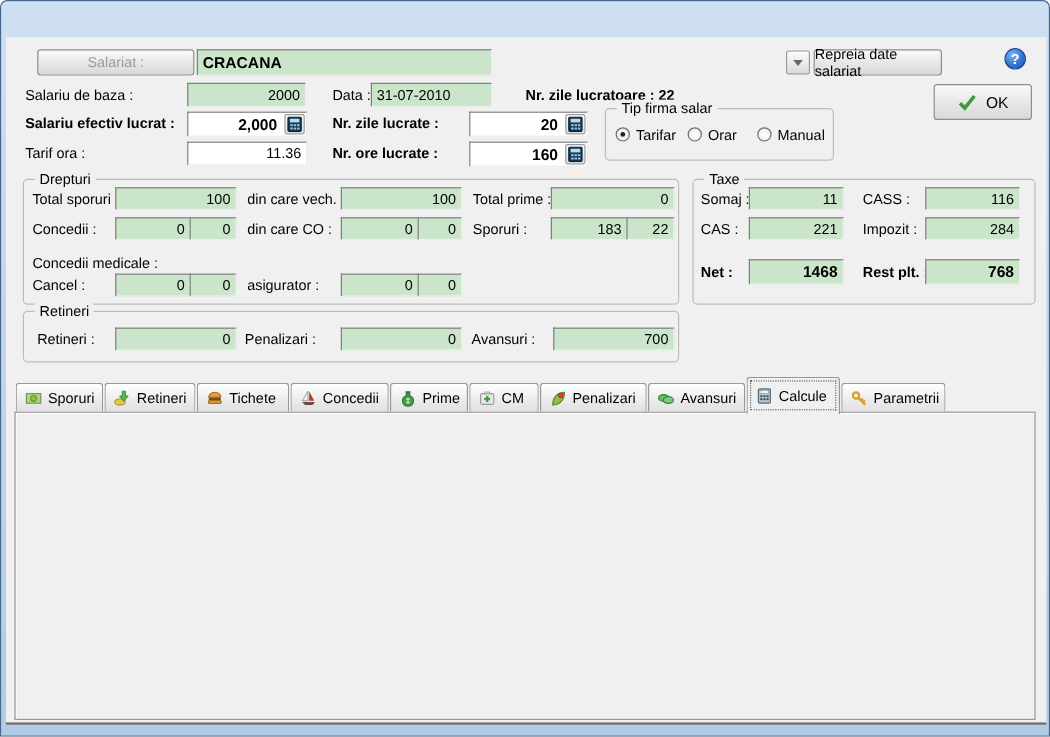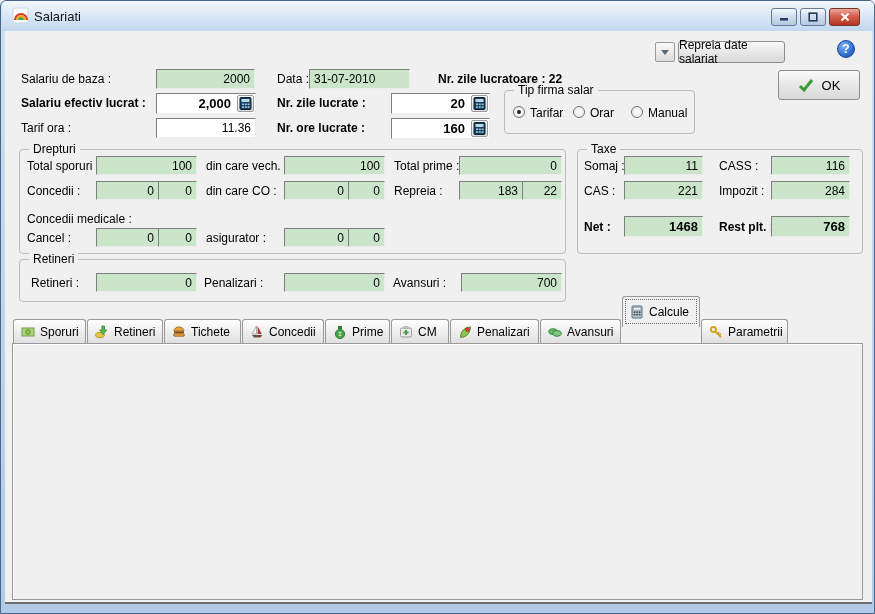--- a/index.html
+++ b/index.html
@@ -39,60 +39,38 @@
              background:linear-gradient(#fbfbfb,#dcdcdc); display:flex; align-items:center; justify-content:center; }
   .ddbtn { position:absolute; width:20px; height:20px; border:1px solid #9a9a9a; border-radius:2px;
            background:linear-gradient(#fbfbfb,#dcdcdc); display:flex; align-items:center; justify-content:center; }
   .dd-arrow { width:0; height:0; border-left:4px solid transparent; border-right:4px solid transparent; border-top:5px solid #5c6a76; }
   .radio { position:absolute; width:12px; height:12px; border-radius:50%; border:1px solid #707070;
            background:radial-gradient(#ffffff,#e6e6e6); }
   .radio.sel::after { content:""; position:absolute; left:3px; top:3px; width:4px; height:4px; border-radius:50%; background:#222; }
   .tab { position:absolute; top:318px; height:24px; display:flex; align-items:center; gap:5px; padding:0 7px;
          font-size:12px; background:linear-gradient(#ffffff,#ebebeb 60%,#e0e0e0); border:1px solid #989898;
          border-bottom:none; border-radius:3px 3px 0 0; overflow:hidden; white-space:nowrap; z-index:2; }
-  .tab.active { top:295px; height:31px; background:#f0f0f0; z-index:4; outline:1px dotted #6a6a6a; outline-offset:-4px; }
+  .tab.active { top:313px; height:31px; background:#f0f0f0; z-index:4; outline:1px dotted #6a6a6a; outline-offset:-4px; }
   .tabpanel { position:absolute; left:11px; top:342px; width:851px; height:257px; background:#f0f0f0;
               border:1px solid #989898; box-shadow:inset 1px 1px 0 #fdfdfd; z-index:1; }
   .ticon { display:flex; align-items:center; }
   svg { display:block; }
 </style>
 </head>
 <body>
 
 <div class="window">
 
-  <div class="titlebar">
-    <span class="app-icon">
-      <svg viewBox="0 0 17 17" width="17" height="17">
-        <rect x="1" y="1" width="15" height="15" rx="2" fill="#fdfdfd" stroke="#c9d6e4"></rect>
-        <path d="M3 13 A6 6 0 0 1 15 13" stroke="#d53b2a" stroke-width="2.2" fill="none"></path>
-        <path d="M5.2 13 A3.8 3.8 0 0 1 12.8 13" stroke="#f2a71b" stroke-width="2.2" fill="none"></path>
-        <path d="M7.4 13 A1.6 1.6 0 0 1 10.6 13" stroke="#2f9e3a" stroke-width="2.2" fill="none"></path>
-      </svg>
-    </span>
-    <span class="title-text">Salariati</span>
-    <span class="winbtn" style="left:769px;width:26px">
-      <svg viewBox="0 0 10 10" width="10" height="10">
-          <rect x="1" y="6" width="8" height="2.6" fill="#243d5c"></rect>
-        </svg>
-    </span>
-    <span class="winbtn" style="left:798px;width:26px">
-      <svg viewBox="0 0 10 10" width="10" height="10">
-          <rect x="1.2" y="1.2" width="7.6" height="7.6" fill="none" stroke="#243d5c" stroke-width="1.6"></rect>
-        </svg>
-    </span>
-    <span class="winbtn close" style="left:827px;width:31px">
-      <svg viewBox="0 0 10 10" width="10" height="10">
-          <path d="M1.5 1.5 L8.5 8.5 M8.5 1.5 L1.5 8.5" stroke="#fff" stroke-width="2"></path>
-        </svg>
-    </span>
-  </div>
 
   <div class="client"></div>
 
+  <div class="btn" style="left:30px;top:40px;width:131px;height:22px;color:#9b9b9b">
+      <span>Salariat :</span>
+    </div>
+  <div class="fld b left" style="left:163px;top:40px;width:246px;height:22px">CRACANA</div>
   <span class="ddbtn" style="left:654px;top:41px">
     <span class="dd-arrow"></span>
   </span>
   <div class="btn" style="left:677px;top:40px;width:107px;height:22px">
       <span>Repreia date salariat</span>
     </div>
   <span class="help-circle" style="left:836px;top:39px">
       <span>?</span>
     </span>
 
@@ -176,21 +154,21 @@
   <div class="fld" style="left:283px;top:155px;width:101px">100</div>
   <span class="lbl" style="left:393px;top:158px">Total prime :</span>
   <div class="fld" style="left:458px;top:155px;width:103px">0</div>
 
   <span class="lbl" style="left:26px;top:183px">Concedii :</span>
   <div class="fld" style="left:95px;top:180px;width:63px">0</div>
   <div class="fld" style="left:157px;top:180px;width:39px">0</div>
   <span class="lbl" style="left:205px;top:183px">din care CO :</span>
   <div class="fld" style="left:283px;top:180px;width:65px">0</div>
   <div class="fld" style="left:347px;top:180px;width:37px">0</div>
-  <span class="lbl" style="left:393px;top:183px">Repreia :</span>
+  <span class="lbl" style="left:393px;top:183px">Sporuri :</span>
   <div class="fld" style="left:458px;top:180px;width:64px">183</div>
   <div class="fld" style="left:521px;top:180px;width:40px">22</div>
 
   <span class="lbl" style="left:26px;top:211px">Concedii medicale :</span>
   <span class="lbl" style="left:26px;top:230px">Cancel :</span>
   <div class="fld" style="left:95px;top:227px;width:63px">0</div>
   <div class="fld" style="left:157px;top:227px;width:39px">0</div>
   <span class="lbl" style="left:205px;top:230px">asigurator :</span>
   <div class="fld" style="left:283px;top:227px;width:65px">0</div>
   <div class="fld" style="left:347px;top:227px;width:37px">0</div>

